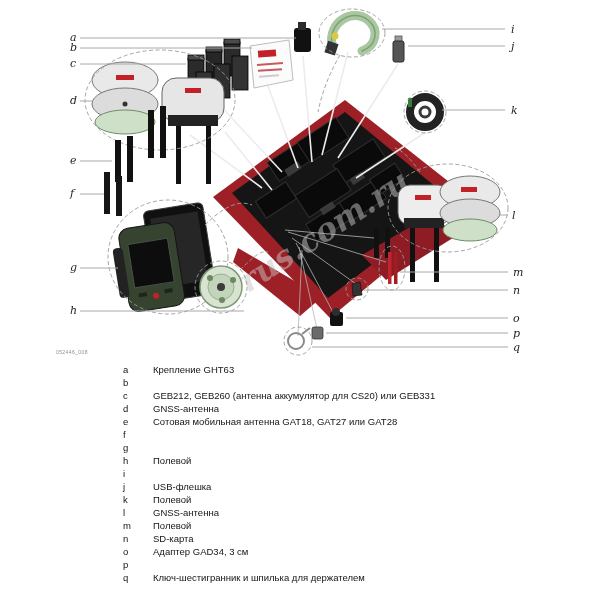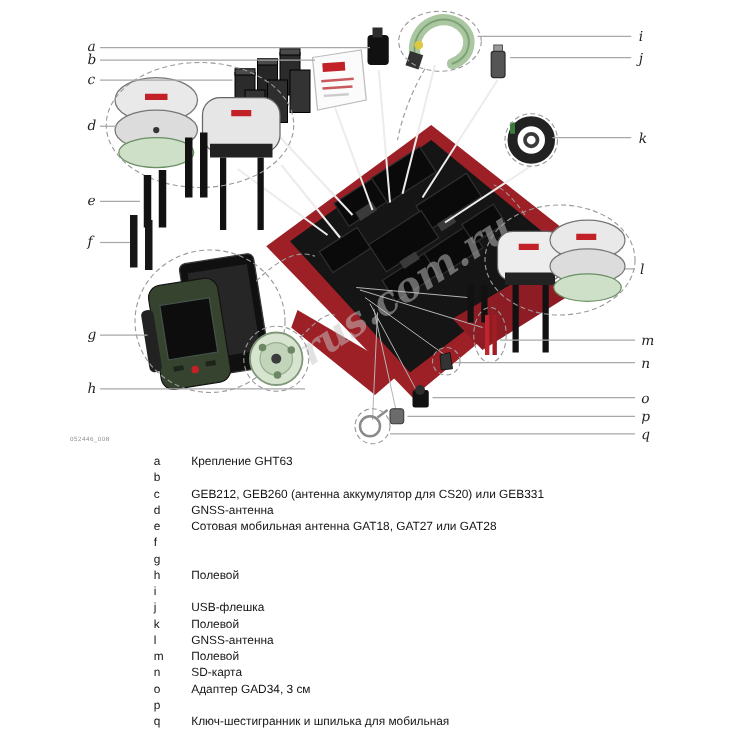--- a/index.html
+++ b/index.html
@@ -313,17 +313,17 @@
       </div>
   <div class="lrow">
         <span class="lletter">o</span>
         <span class="ltext">Адаптер GAD34, 3 см</span>
       </div>
   <div class="lrow">
         <span class="lletter">p</span>
       </div>
   <div class="lrow">
         <span class="lletter">q</span>
-        <span class="ltext">Ключ-шестигранник и шпилька для мобильная</span>
+        <span class="ltext">Ключ-шестигранник и шпилька для держателем</span>
       </div>
 </div>
 
 </div>
 
 </body></html>

